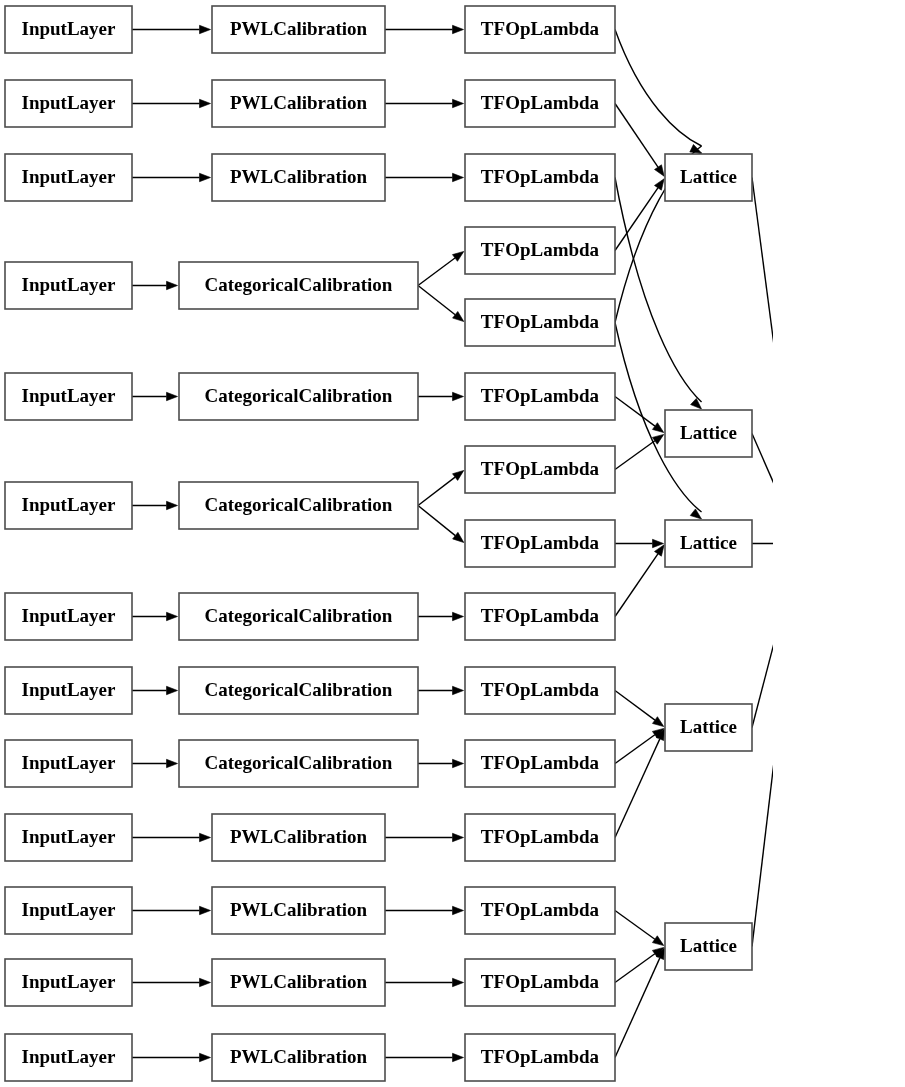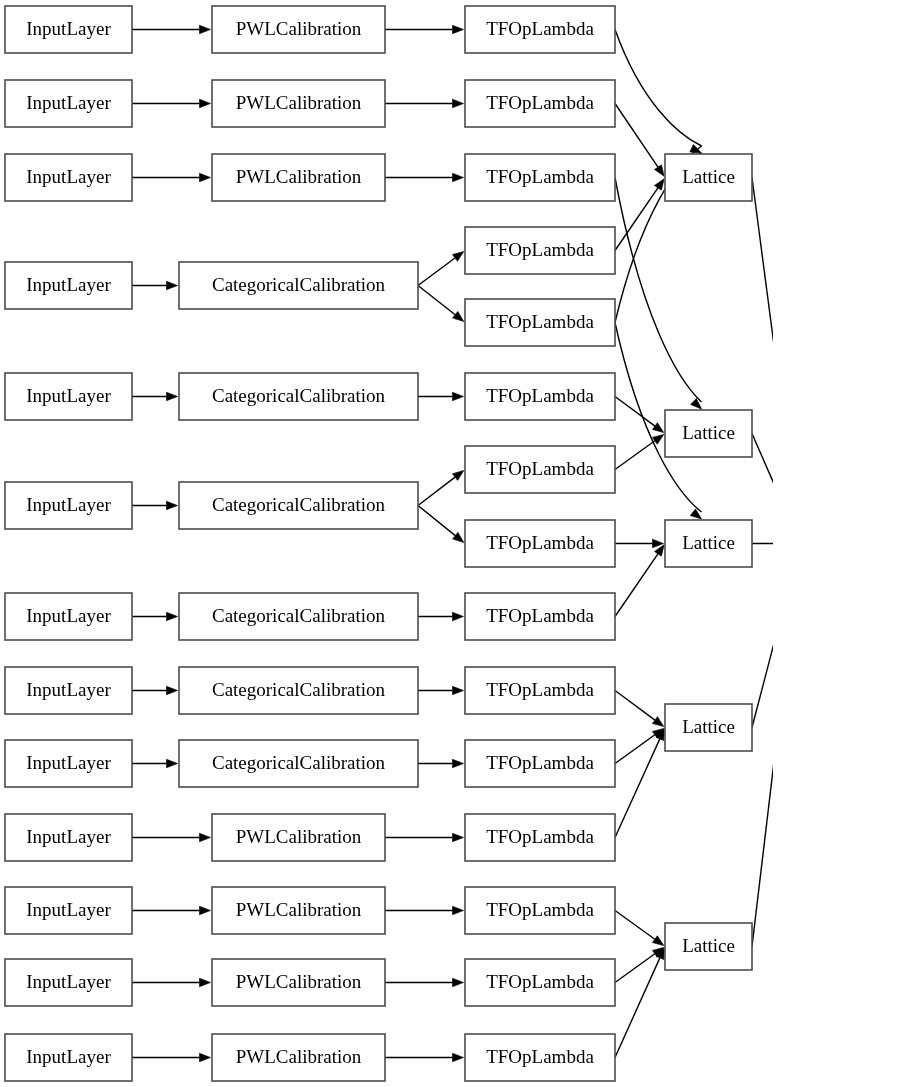--- a/index.html
+++ b/index.html
@@ -6,20 +6,21 @@
     margin: 0;
     padding: 0;
     background: #ffffff;
   }
   #diagram-root {
     position: relative;
     width: 773px;
     height: 1087px;
     background: #ffffff;
     overflow: hidden;
+    font-weight: bold;
   }
   svg#graph-canvas {
     position: absolute;
     top: 0;
     left: 0;
     width: 905px;
     height: 1087px;
     display: block;
   }
   .node-box {

